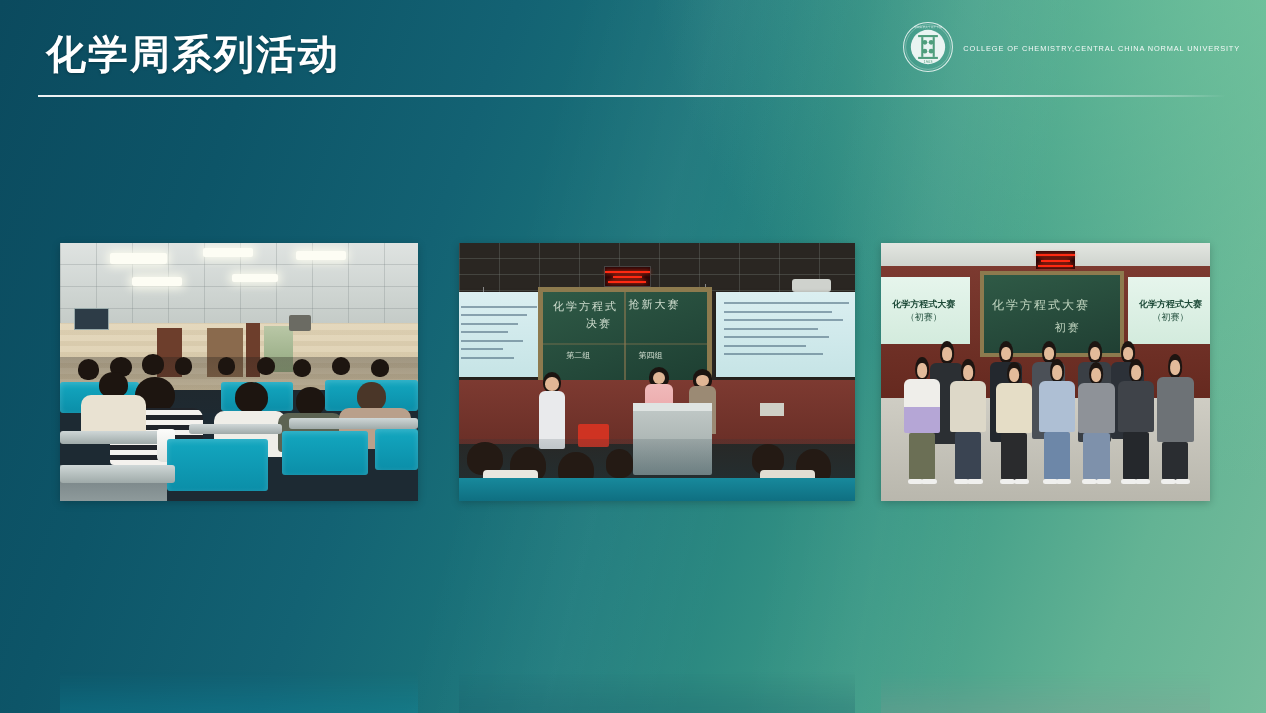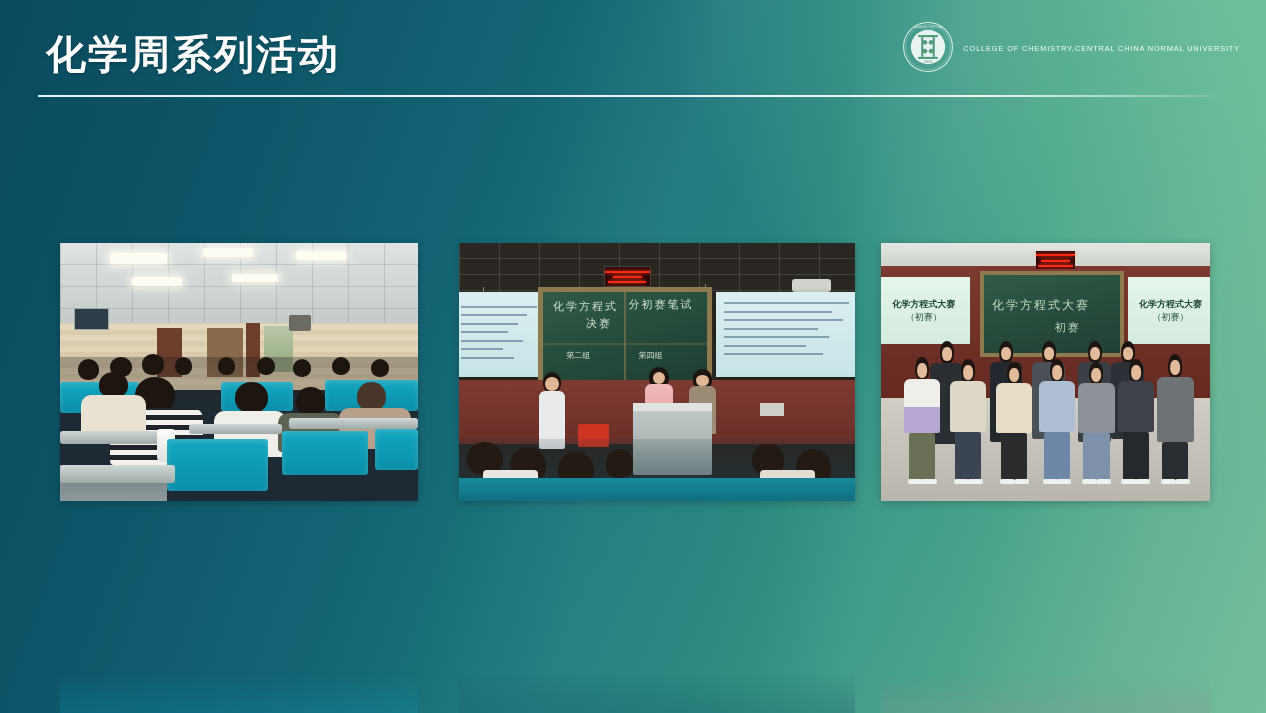--- a/index.html
+++ b/index.html
@@ -286,21 +286,21 @@
           <span class="scline" style="left:5%;width:88%;top:12%"></span>
           <span class="scline" style="left:5%;width:76%;top:22%"></span>
           <span class="scline" style="left:5%;width:84%;top:32%"></span>
           <span class="scline" style="left:5%;width:66%;top:42%"></span>
           <span class="scline" style="left:5%;width:74%;top:52%"></span>
           <span class="scline" style="left:5%;width:58%;top:62%"></span>
           <span class="scline" style="left:5%;width:70%;top:72%"></span>
         </div>
         <div class="board">
           <div class="boardtxt" style="left:6%;top:8%;font-size:11px;letter-spacing:2px">化学方程式</div>
-          <div class="boardtxt" style="left:52%;top:6%;font-size:11px;letter-spacing:2px">分初赛笔试</div>
+          <div class="boardtxt" style="left:52%;top:6%;font-size:11px;letter-spacing:2px">抢新大赛</div>
           <div class="boardtxt" style="left:26%;top:26%;font-size:11px;letter-spacing:2px">决赛</div>
           <div class="boardtxt" style="left:14%;top:62%;font-size:8px">第二组</div>
           <div class="boardtxt" style="left:58%;top:62%;font-size:8px">第四组</div>
           <div style="position:absolute;left:49%;top:0;width:2px;height:100%;background:rgba(140,120,80,.6)"></div>
           <div style="position:absolute;left:0;top:55%;width:100%;height:2px;background:rgba(140,120,80,.35)"></div>
         </div>
         <div class="led">
           <i class="ledtxt" style="top:22%"></i>
           <i class="ledtxt" style="top:48%;left:18%;right:18%"></i>
           <i class="ledtxt" style="top:74%;left:8%;right:8%"></i>

